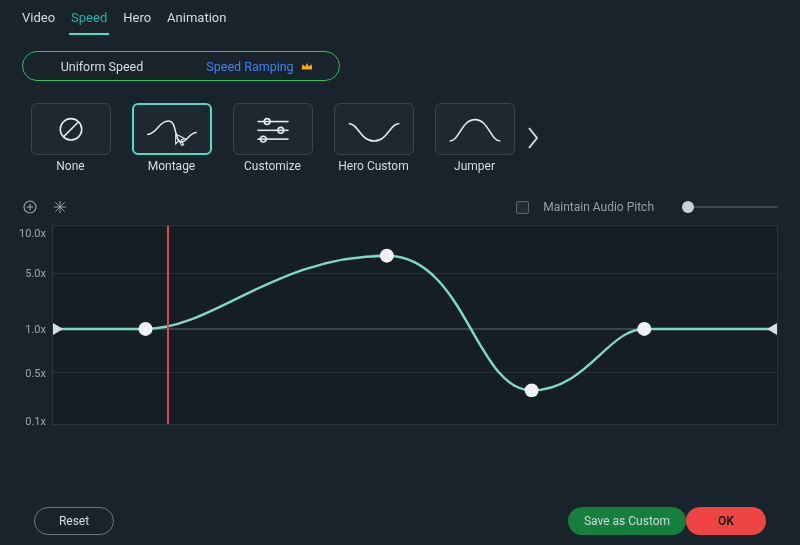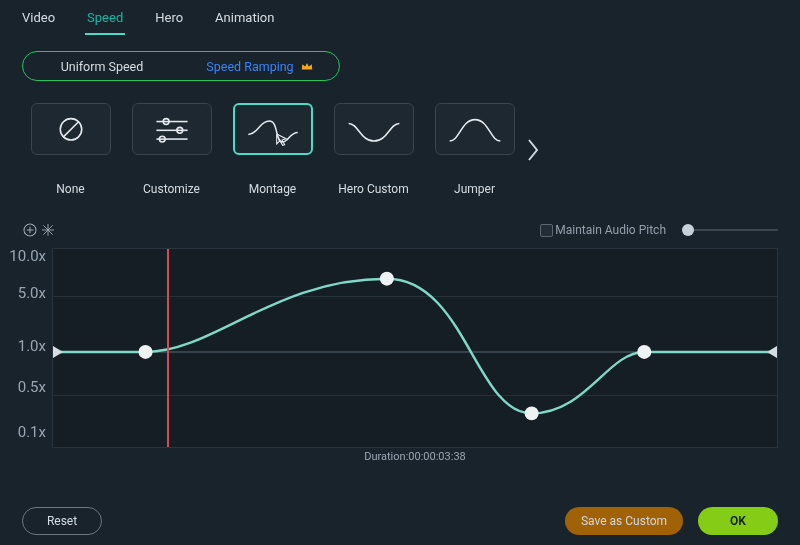--- a/index.html
+++ b/index.html
@@ -1,58 +1,58 @@
 <!DOCTYPE html>
 <html><head>
 <meta charset="utf-8">
 <style>
 html,body{margin:0;padding:0;width:800px;height:545px;background:#19232b;font-family:-apple-system,BlinkMacSystemFont,"Segoe UI",Roboto,Arial,sans-serif;color:#d5dde4;overflow:hidden;-webkit-font-smoothing:antialiased}
 *{box-sizing:border-box}
 
 
-.tabs{display:flex;gap:28px;padding:10px 20px 0 20px;font-size:13px}
+.tabs{display:flex;gap:12px;padding:10px 20px 0 20px;font-size:13px}
 .tab{padding:0 2px 8px 2px;color:#d5dde4;border-bottom:2px solid transparent;cursor:pointer}
 .tab.active{color:#14b8a6;border-bottom-color:#4ddbc4}
 
 
 .seg{display:flex;margin:16px 0 0 22px;width:318px;height:30px;border:1px solid #22c55e;border-radius:15px;overflow:hidden;font-size:12.5px}
 .seg>div{flex:1;display:flex;align-items:center;justify-content:center;cursor:pointer}
 .seg .on{color:#3b82f6}
 .crown{width:14px;height:14px;margin-left:6px}
 
 
 .presets{display:flex;align-items:center;margin:22px 0 0 22px;gap:4px}
-.preset{width:97px;display:flex;flex-direction:column;align-items:center;gap:27px}
+.preset{width:97px;display:flex;flex-direction:column;align-items:center;gap:4px}
 .p-box{width:80px;height:52px;border:1px solid #3a444c;border-radius:6px;background:#1e2830;display:flex;align-items:center;justify-content:center;cursor:pointer;position:relative}
 .p-box.sel{border:2px solid #4ddbc4}
 .p-label{font-size:12px;color:#d5dde4;white-space:nowrap}
 .next-arrow{width:20px;height:60px;display:flex;align-items:center;justify-content:center;cursor:pointer;margin-left:-4px}
 
 
-.toolrow{display:flex;align-items:center;margin:26px 22px 0 22px;gap:2px;font-size:12px;color:#93a0ac}
+.toolrow{display:flex;align-items:center;margin:26px 22px 0 22px;gap:14px;font-size:12px;color:#93a0ac}
 .toolrow .spacer{flex:1}
 .chk{width:13px;height:13px;border:1px solid #5a6670;border-radius:2px;background:#232d35}
 .slider{position:relative;width:96px;height:2px;background:#3c4750;border-radius:1px;margin-left:14px}
 .slider .knob{position:absolute;left:0;top:-5px;width:12px;height:12px;border-radius:50%;background:#c9d1d8}
 
 
 .graph-wrap{position:relative;margin:10px 16px 0 16px;height:218px}
-.ylabels{position:absolute;left:0;top:0;bottom:30px;width:34px;font-size:15px;color:#9aa6b2;text-align:left}
+.ylabels{position:absolute;left:0;top:0;bottom:18px;width:34px;font-size:11px;color:#9aa6b2;text-align:left}
 .ylabels span{position:absolute;right:4px;transform:translateY(-50%)}
 .graph{position:absolute;left:36px;right:6px;top:0;bottom:18px;background:#151e25;border:1px solid #2a343c}
 .graph svg{position:absolute;inset:0;width:100%;height:100%}
 .playhead{position:absolute;top:0;bottom:0;width:2px;background:#d94b4b}
 .duration{position:absolute;left:36px;right:6px;bottom:0;height:16px;font-size:11px;color:#9aa6b2;text-align:center}
 
 
-.bottom{position:absolute;left:0;right:0;bottom:10px;display:flex;align-items:center;padding:0 22px;gap:15px}
+.bottom{position:absolute;left:0;right:0;bottom:10px;display:flex;align-items:center;padding:0 34px;gap:0}
 .btn{height:28px;border-radius:14px;display:flex;align-items:center;justify-content:center;font-size:12px;cursor:pointer;padding:0 20px}
 .btn.reset{border:1px solid #6b7680;color:#d5dde4;width:80px;padding:0}
-.btn.save{background:#a16207;color:#cfd7de;width:118px;padding:0}
-.btn.ok{background:#84cc16;color:#0f1a20;font-weight:600;width:80px;padding:0}
+.btn.save{background:#15803d;color:#cfd7de;width:118px;padding:0}
+.btn.ok{background:#ef4444;color:#0f1a20;font-weight:600;width:80px;padding:0}
 .bottom .spacer{flex:1}
 
 
 .p-box svg path,.p-box svg line,.p-box svg circle{stroke:#e4eaef;fill:none;stroke-width:1.6}
 </style>
 </head>
 <body>
 
 <div class="tabs">
   <div class="tab">Video</div>
@@ -75,42 +75,42 @@
   <div class="preset">
     <div class="p-box">
         <svg viewBox="0 0 80 52">
           <circle cx="40" cy="26" r="11"></circle>
           <line x1="32" y1="34" x2="48" y2="18"></line>
         </svg>
       </div>
     <div class="p-label">None</div>
   </div>
   <div class="preset">
+    <div class="p-box sel">
+      <svg viewBox="0 0 80 52">
+          <path d="M14 32 C24 32 26 18 36 18 C46 18 42 40 50 40 C56 40 58 30 66 30"></path>
+        </svg>
+      <svg viewBox="0 0 24 24" style="position:absolute;width:16px;height:16px;left:39px;top:27px">
+          <path d="M4 3l14 7-6 2 4 7-3 1-4-7-5 5z" fill="#fff" stroke="#222" stroke-width="1"></path>
+        </svg>
+    </div>
+    <div class="p-label">Montage</div>
+  </div>
+  <div class="preset">
     <div class="p-box">
         <svg viewBox="0 0 80 52">
           <line x1="24" y1="18" x2="56" y2="18"></line>
           <circle cx="34" cy="18" r="3"></circle>
           <line x1="24" y1="27" x2="56" y2="27"></line>
           <circle cx="48" cy="27" r="3"></circle>
           <line x1="24" y1="36" x2="56" y2="36"></line>
           <circle cx="30" cy="36" r="3"></circle>
         </svg>
       </div>
     <div class="p-label">Customize</div>
-  </div>
-  <div class="preset">
-    <div class="p-box sel">
-      <svg viewBox="0 0 80 52">
-          <path d="M14 32 C24 32 26 18 36 18 C46 18 42 40 50 40 C56 40 58 30 66 30"></path>
-        </svg>
-      <svg viewBox="0 0 24 24" style="position:absolute;width:16px;height:16px;left:39px;top:27px">
-          <path d="M4 3l14 7-6 2 4 7-3 1-4-7-5 5z" fill="#fff" stroke="#222" stroke-width="1"></path>
-        </svg>
-    </div>
-    <div class="p-label">Montage</div>
   </div>
   <div class="preset">
     <div class="p-box">
         <svg viewBox="0 0 80 52">
           <path d="M14 20 C24 20 26 38 40 38 C54 38 56 20 66 20"></path>
         </svg>
       </div>
     <div class="p-label">Hero Custom</div>
   </div>
   <div class="preset">
@@ -170,23 +170,20 @@
       <path d="M0 98 L10 104 L0 110 Z" fill="#d5dde4"></path>
       <path d="M720 98 L710 104 L720 110 Z" fill="#d5dde4"></path>
 
       <circle cx="92" cy="104" r="7" fill="#eef2f5"></circle>
       <circle cx="332" cy="30" r="7" fill="#eef2f5"></circle>
       <circle cx="476" cy="166" r="7" fill="#eef2f5"></circle>
       <circle cx="588" cy="104" r="7" fill="#eef2f5"></circle>
     </svg>
     <div class="playhead" style="left:15.8%"></div>
   </div>
-  <div class="duration">
-    <span>Duration:</span><span>00:00:03:38</span>
-  </div>
 </div>
 
 <div class="bottom">
   <div class="btn reset">Reset</div>
   <div class="spacer"></div>
   <div class="btn save">Save as Custom</div>
   <div class="btn ok">OK</div>
 </div>
 
 </body></html>

